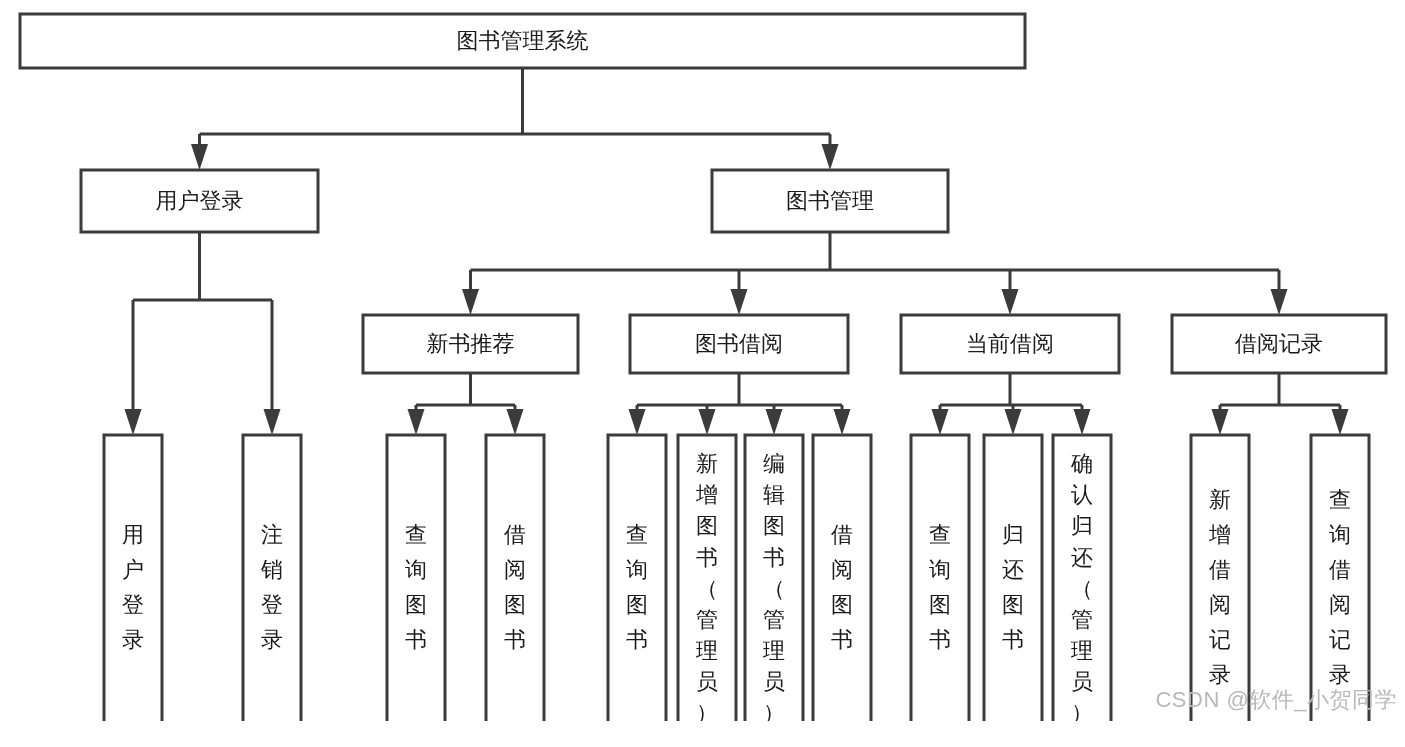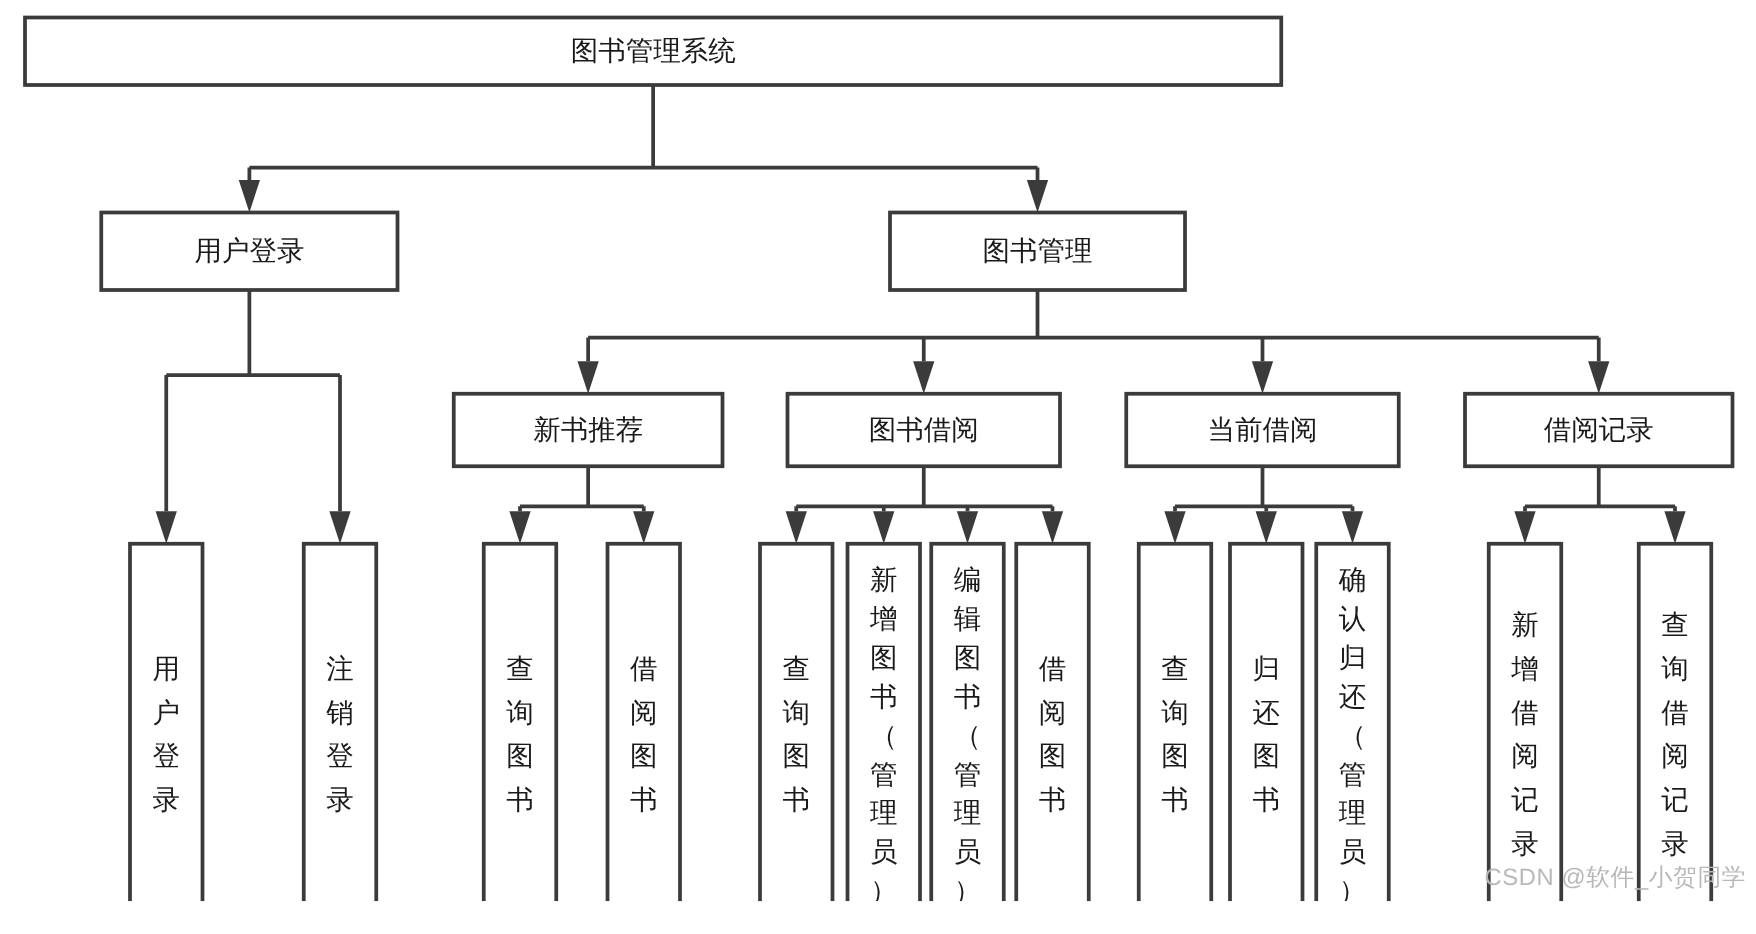--- a/index.html
+++ b/index.html
@@ -52,21 +52,21 @@
     font-family: "Liberation Sans", "DejaVu Sans", sans-serif;
     font-size: 22px;
     fill: #1a1a1a;
     text-anchor: middle;
   }
   .watermark-text {
     position: absolute;
     right: 8px;
     bottom: 6px;
     font-family: "Liberation Sans", "DejaVu Sans", sans-serif;
-    font-size: 19px;
+    font-size: 22px;
     color: #b8b8b8;
     white-space: nowrap;
     letter-spacing: 0.5px;
     pointer-events: none;
   }
 </style>
 </head>
 <body>
 
 <div id="diagram-root">

